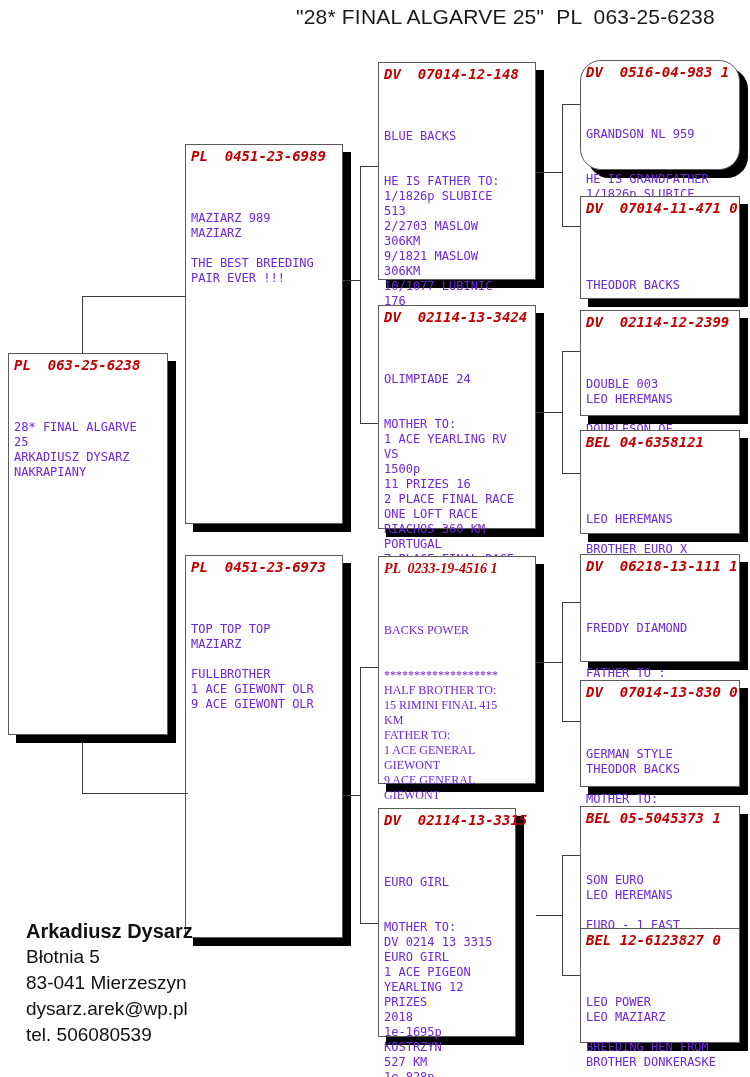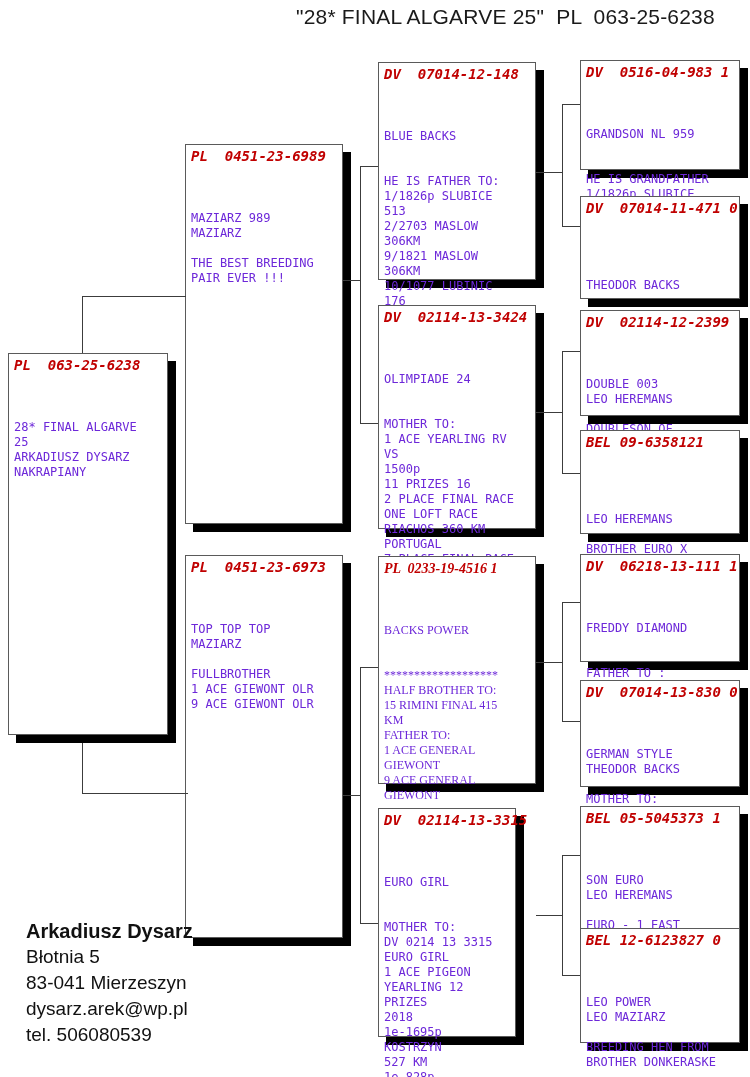--- a/index.html
+++ b/index.html
@@ -123,21 +123,21 @@
 EURO GIRL
 1 ACE PIGEON
 YEARLING 12 PRIZES
 2018
 1e-1695p KOSTRZYN
 527 KM
 1e-828p KOSTRZYN 527
 KM</div>
   </div>
 
-  <div class="pbox" style="left:580px; top:60px; width:160px; height:110px;">
+  <div class="pbox" style="left:580px; top:60px; width:160px; height:110px;border-radius:21px;">
     <div class="ring">DV  0516-04-983 1</div>
     <div class="pbody">GRANDSON NL 959
 
 
 HE IS GRANDFATHER
 1/1826p SLUBICE 438</div>
   </div>
   <div class="pbox" style="left:580px; top:196px; width:160px; height:103px;">
     <div class="ring">DV  07014-11-471 0</div>
     <div class="pbody">
@@ -148,21 +148,21 @@
   </div>
   <div class="pbox" style="left:580px; top:310px; width:160px; height:106px;">
     <div class="ring">DV  02114-12-2399</div>
     <div class="pbody">DOUBLE 003
 LEO HEREMANS
 
 DOUBLESON OF
 WORDLFAMOUS</div>
   </div>
   <div class="pbox" style="left:580px; top:430px; width:160px; height:104px;">
-    <div class="ring">BEL 09-6358121</div>
+    <div class="ring">BEL 04-6358121</div>
     <div class="pbody">
 LEO HEREMANS
 
 BROTHER EURO X
 DAUGHTER OLIMPIADE</div>
   </div>
   <div class="pbox" style="left:580px; top:554px; width:160px; height:108px;">
     <div class="ring">DV  06218-13-111 1</div>
     <div class="pbody">FREDDY DIAMOND
 

